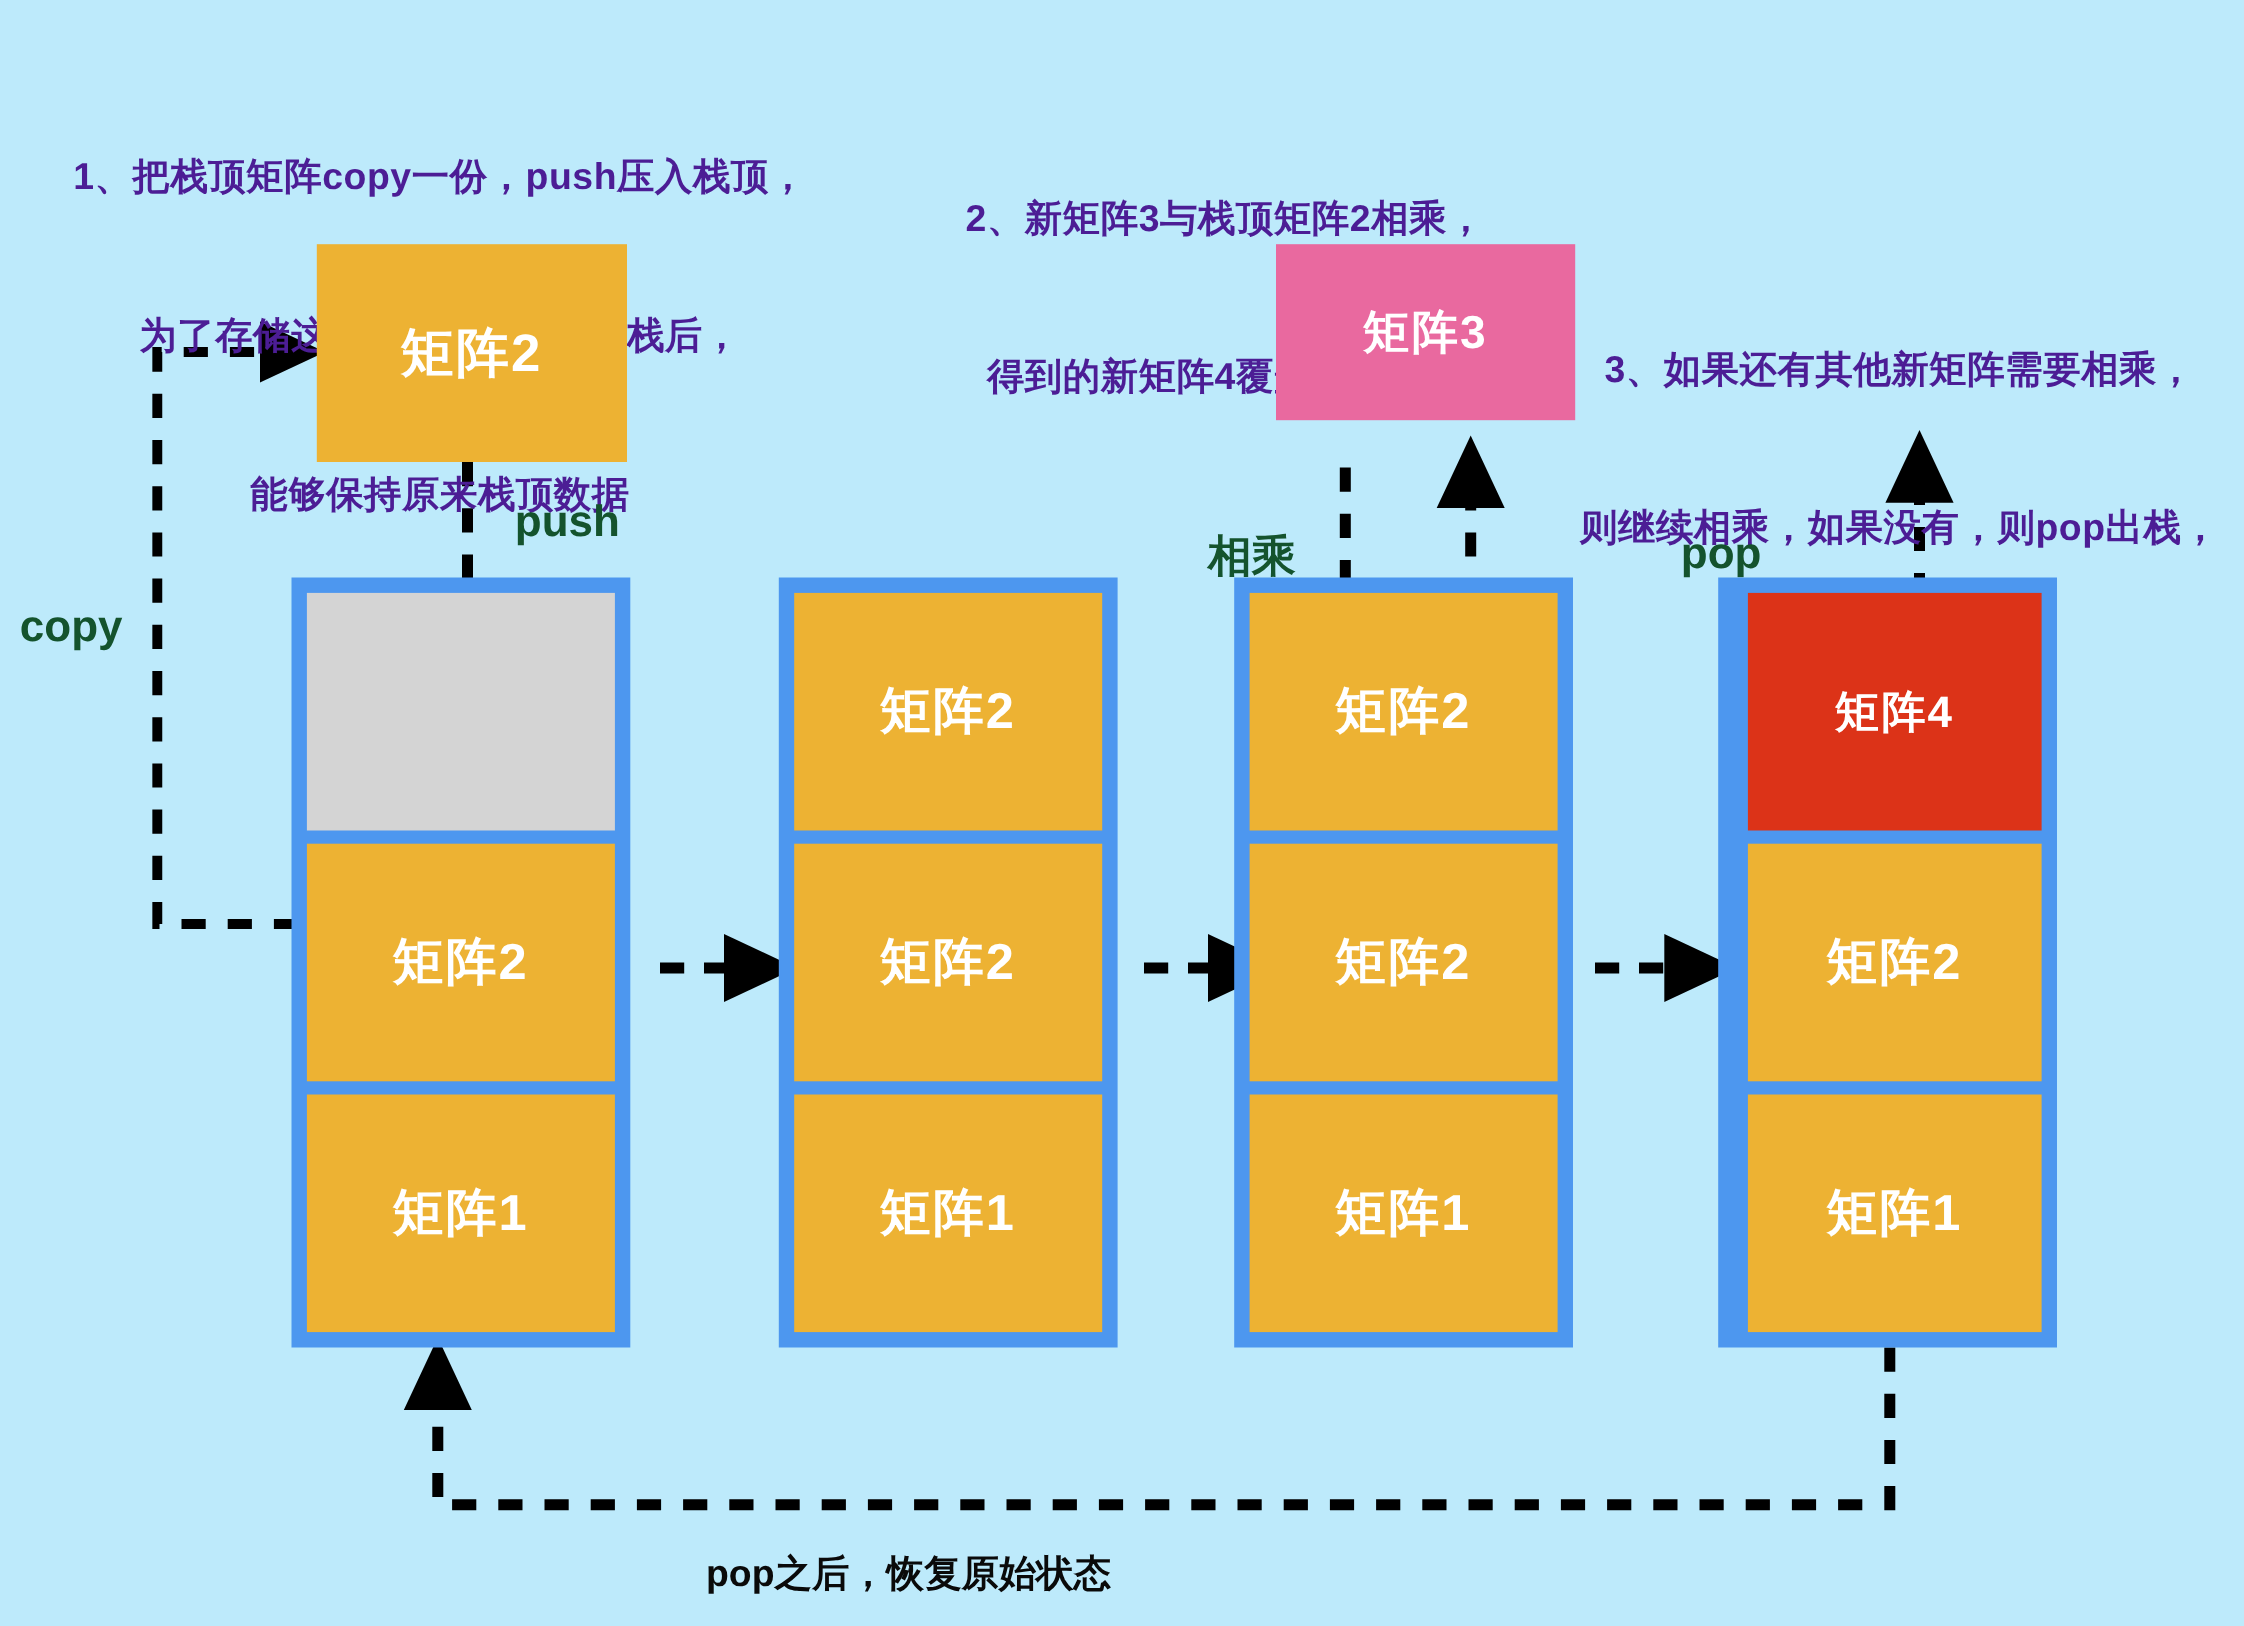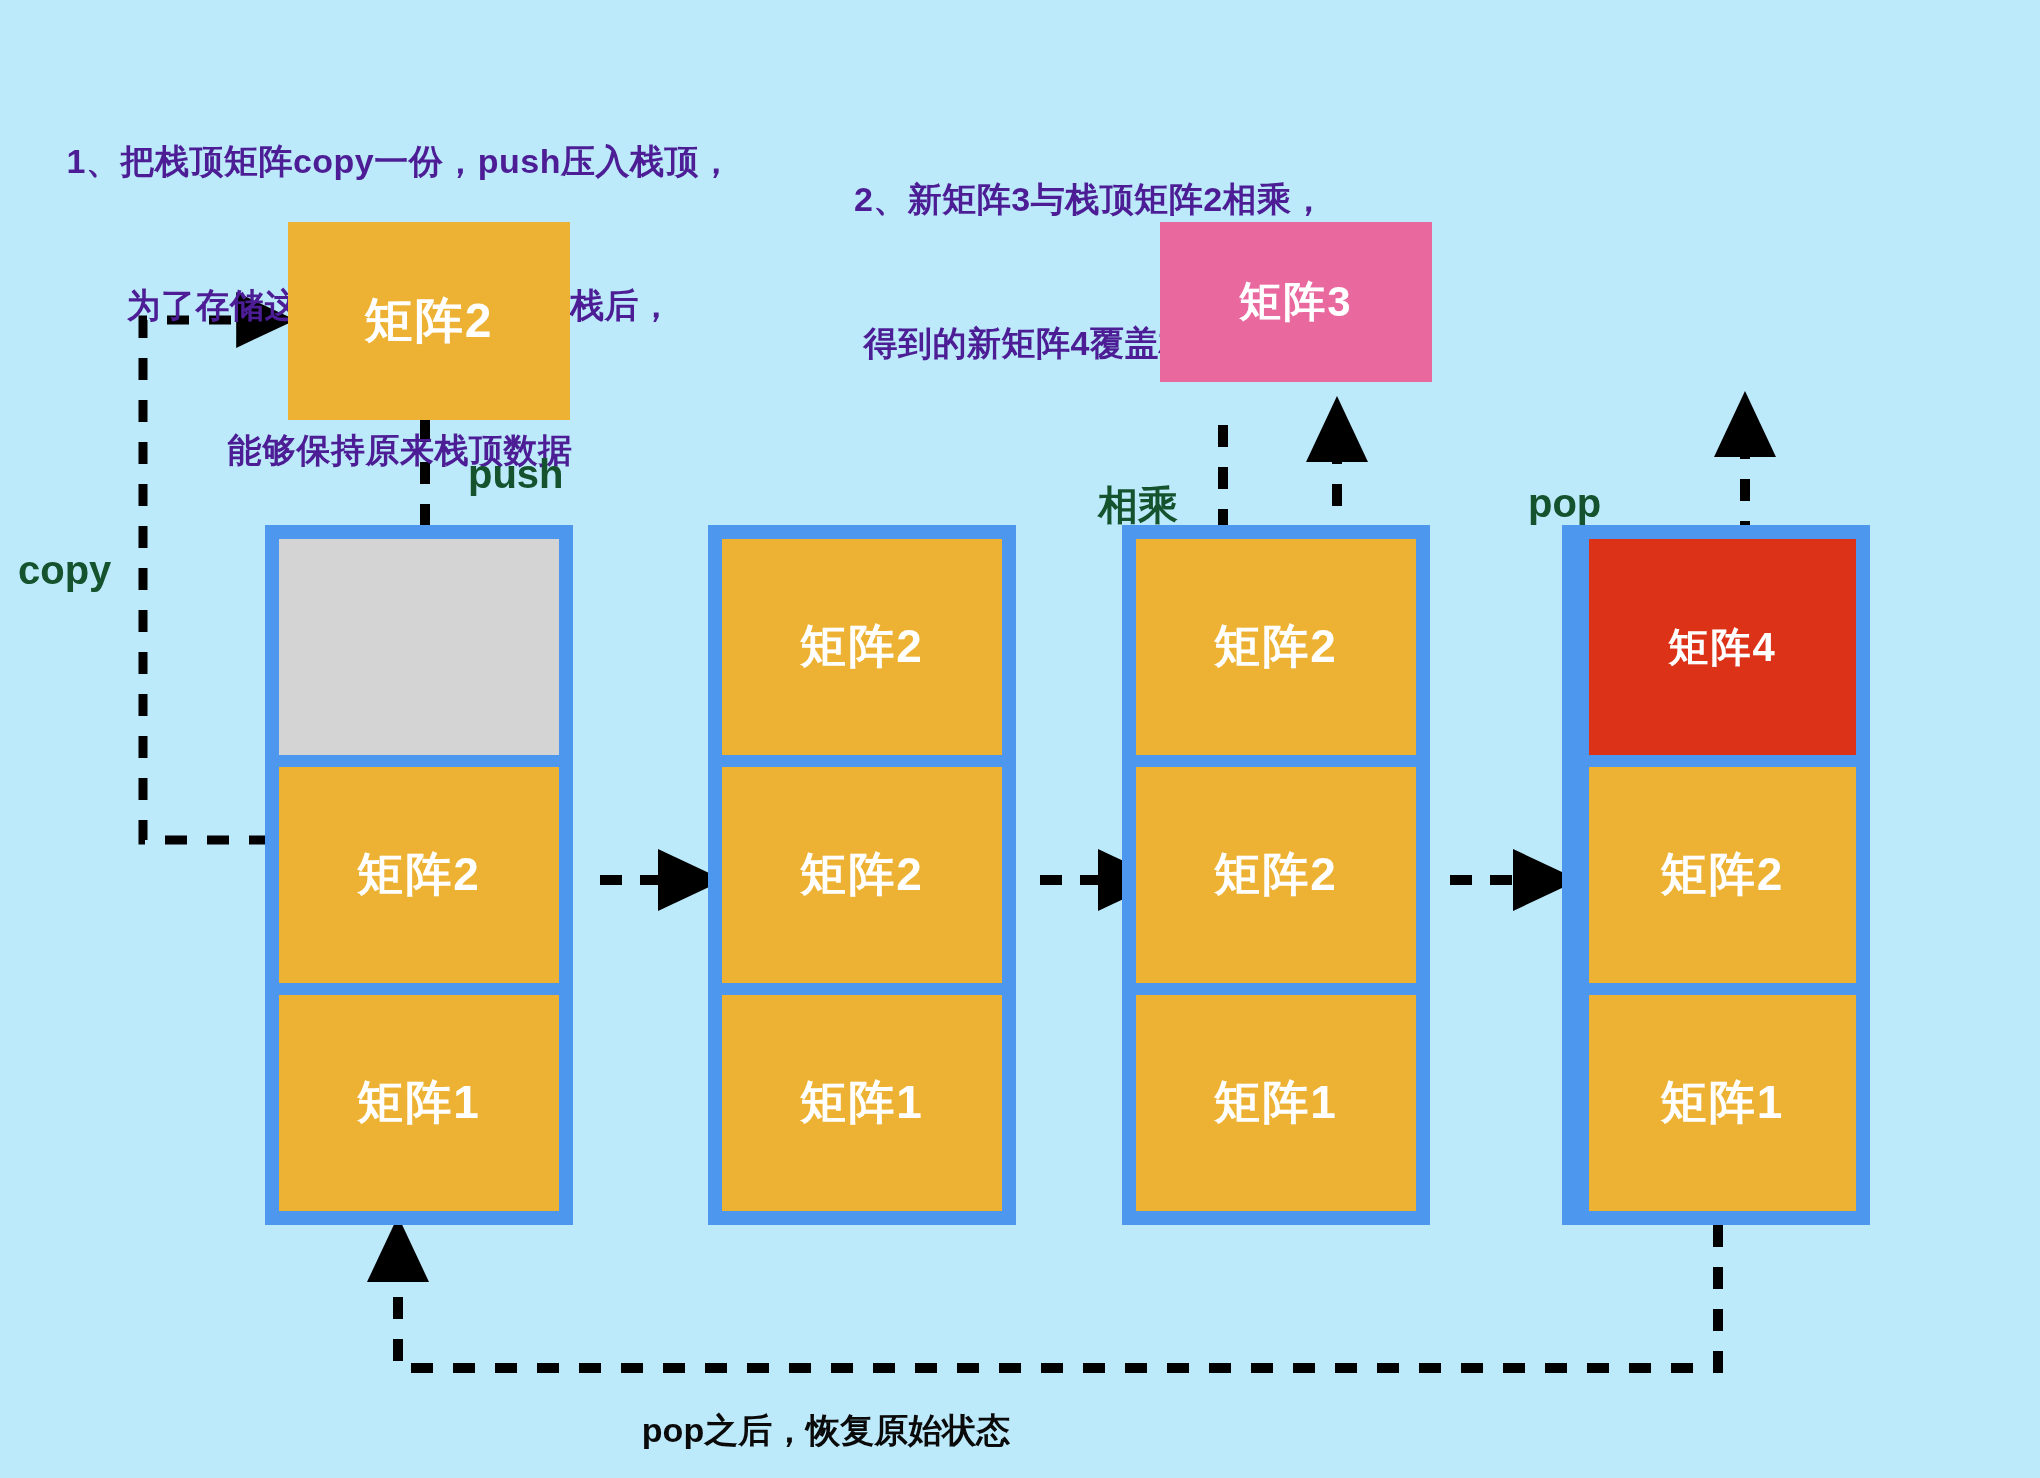--- a/index.html
+++ b/index.html
@@ -129,25 +129,30 @@
       <path d="M 1718 1225 L 1718 1368 L 398 1368 L 398 1250" fill="none" stroke="#000" stroke-width="10" stroke-dasharray="22 20" marker-end="url(#ah)"></path>
     </g>
   </svg>
 
   <div class="note" style="left:40px; top:40px; width:720px;">
     <span>1、把栈顶矩阵copy一份，push压入栈顶，</span>
     <span>为了存储这一个状态，pop出栈后，</span>
     <span>能够保持原来栈顶数据</span>
   </div>
 
-  <div class="note" style="left:830px; top:78px; width:520px;">
+  <div class="note" style="left:830px; top:78px; width:520px;text-align:right;">
     <span>2、新矩阵3与栈顶矩阵2相乘，</span>
     <span>得到的新矩阵4覆盖栈顶矩阵2</span>
   </div>
 
+  <div class="note" style="left:1432px; top:215px; width:590px;">
+    <span>3、如果还有其他新矩阵需要相乘，</span>
+    <span>则继续相乘，如果没有，则pop出栈，</span>
+    <span>恢复原始状态</span>
+  </div>
 
   <div class="float-box orange" style="left:288px; top:222px; width:282px; height:198px;">
     <span>矩阵2</span>
   </div>
 
   <div class="float-box pink" style="left:1160px; top:222px; width:272px; height:160px;">
     <span>矩阵3</span>
   </div>
 
   <div class="op-label" style="left:18px; top:548px;">copy</div>

